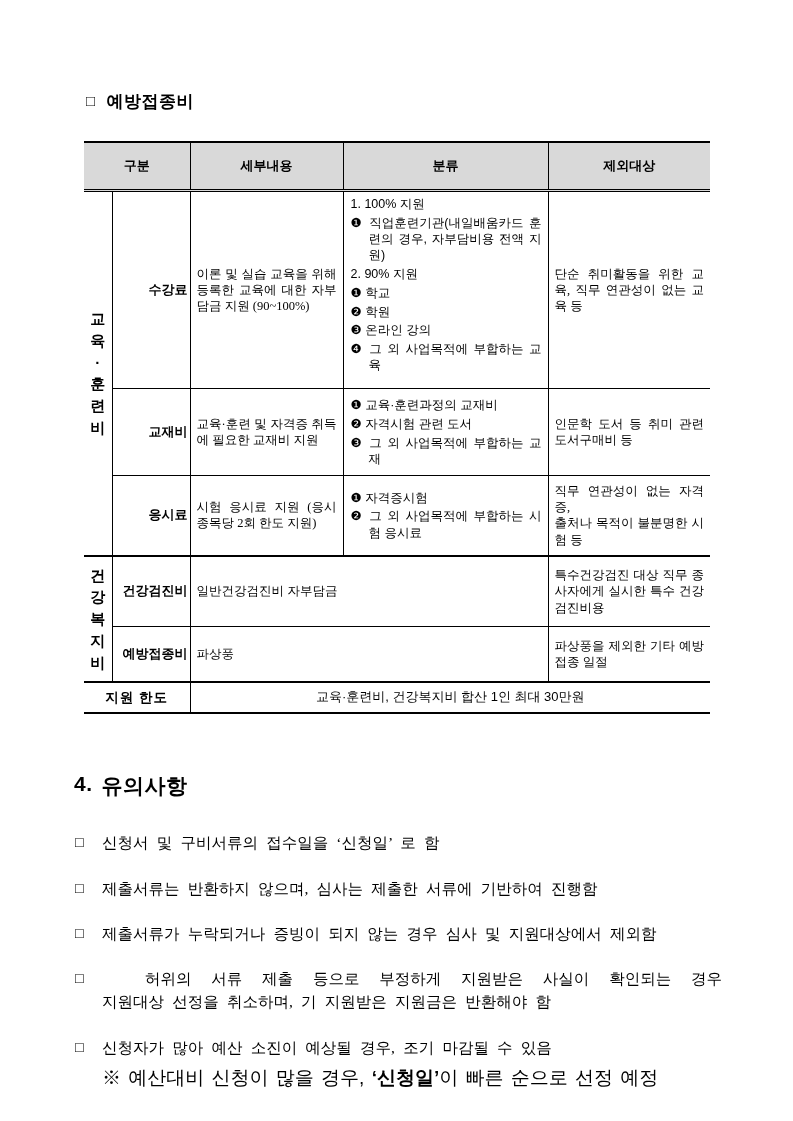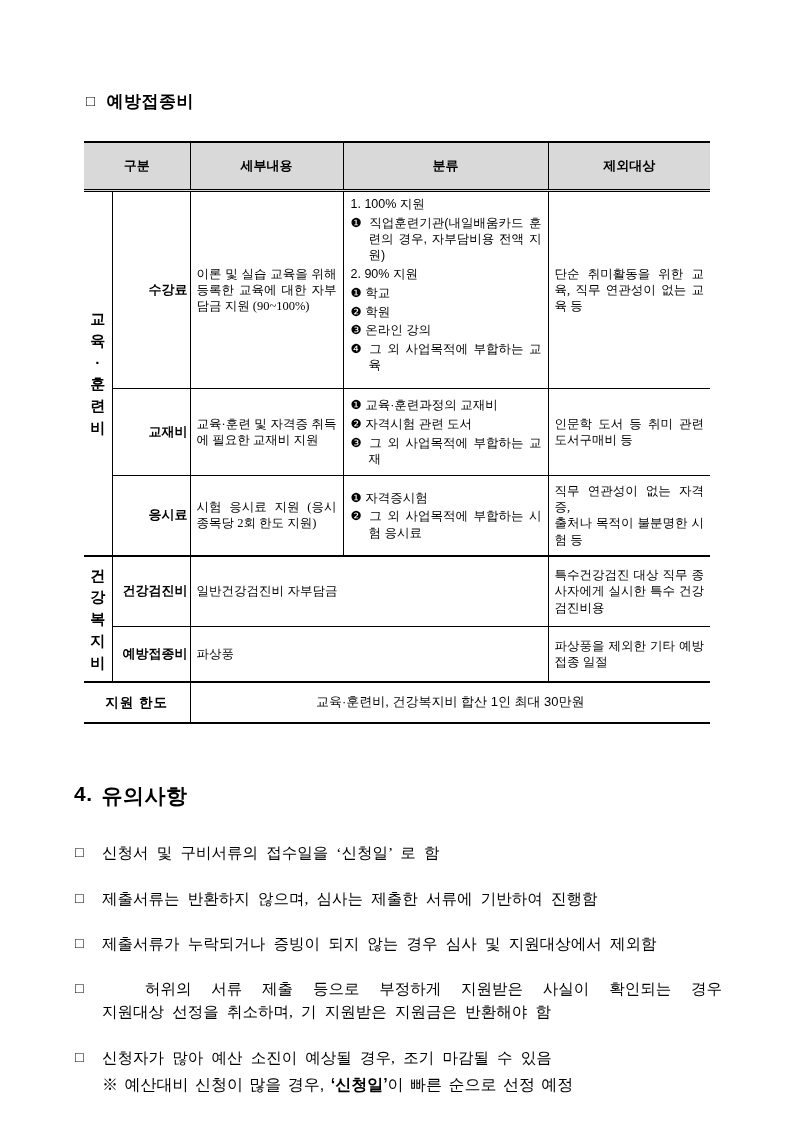--- a/index.html
+++ b/index.html
@@ -73,21 +73,21 @@
   }
   .bmark {
     position:absolute; left:1px; top:1px;
     font-family:"Liberation Sans", sans-serif;
     font-weight:bold; font-size:14.5px;
   }
   .stretch { text-align-last:justify;margin-left:43px; }
   .footnote {
     margin:-8px 0 0 28px;
     font-family:"Liberation Sans", sans-serif;
-    font-size:16px; word-spacing:2px;
+    font-size:19px; word-spacing:2px;
   }
 </style>
 </head>
 <body>
 
 <div class="h1">
   <span class="sq">□</span>
   <span>예방접종비</span>
 </div>
 
@@ -157,21 +157,21 @@
     <td colspan="2" class="center">일반건강검진비 자부담금</td>
     <td class="excl edge-r">특수건강검진 대상 직무 종사자에게 실시한 특수 건강검진비용</td>
   </tr>
 
   <tr style="height:45px">
     <td class="item">예방접종비</td>
     <td colspan="2" class="center">파상풍</td>
     <td class="excl edge-r">파상풍을 제외한 기타 예방접종 일절</td>
   </tr>
 
-  <tr class="lastrow" style="height:41px">
+  <tr class="lastrow" style="height:31px">
     <td colspan="2" class="flabel edge-l">지원 한도</td>
     <td colspan="3" class="fvalue edge-r">교육·훈련비, 건강복지비 합산 1인 최대 30만원</td>
   </tr>
 </tbody>
   </table>
 
 <div class="sec4">
   <h2>
     <span>4.</span>
     <span>유의사항</span>

